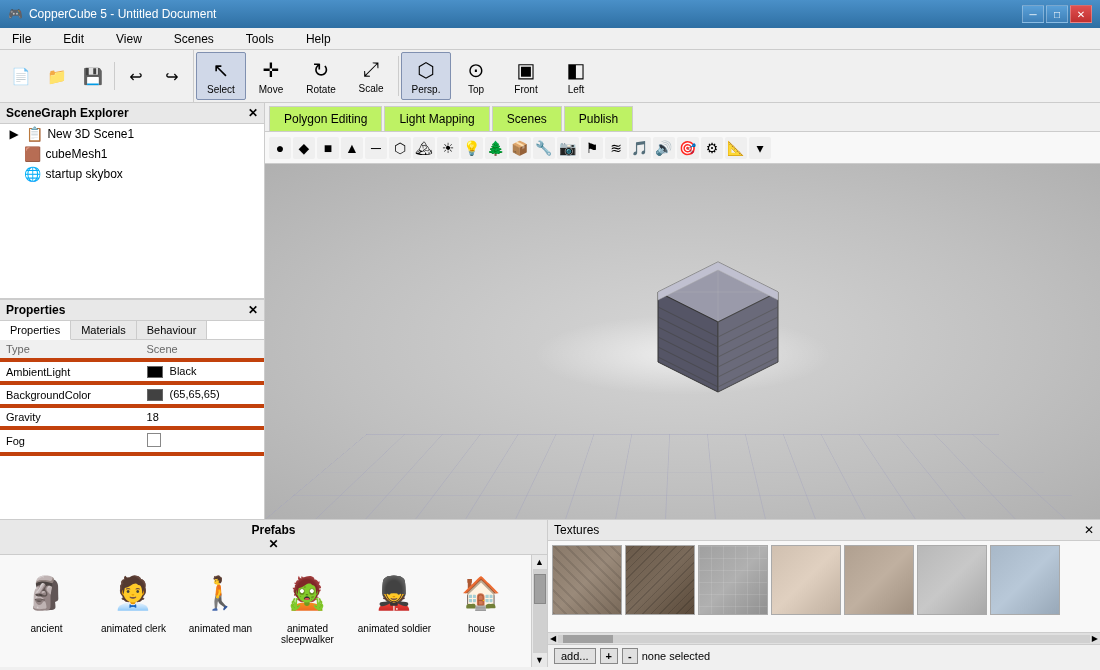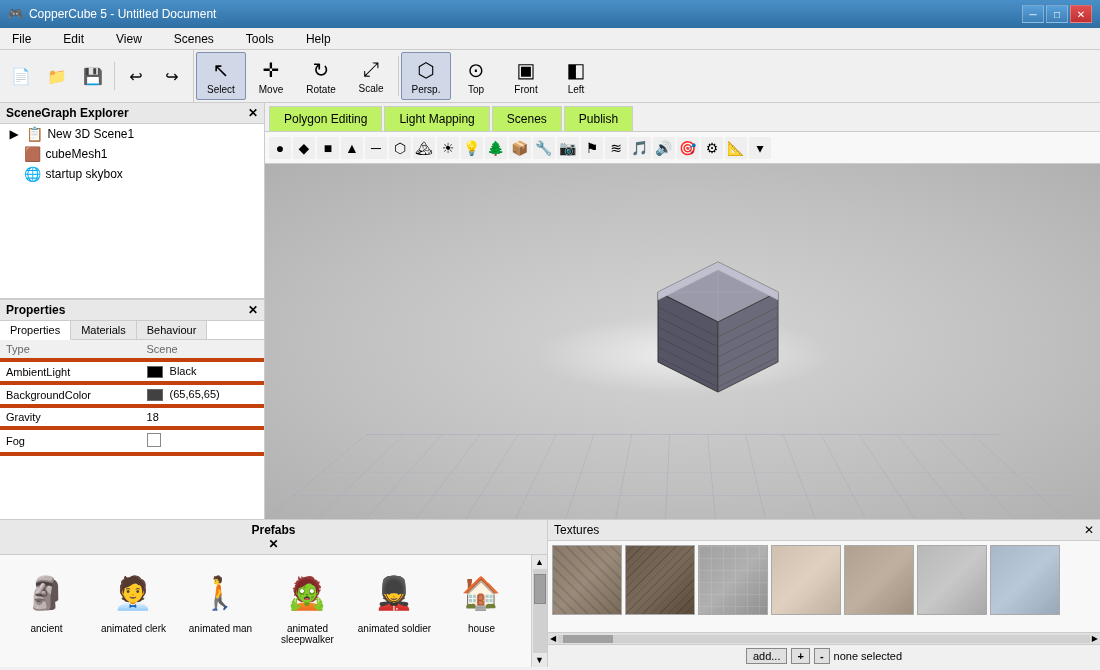--- a/index.html
+++ b/index.html
@@ -68,21 +68,21 @@
     #prefabs-header { background: #e8e8e8; border-bottom: 1px solid #ccc; padding: 3px 6px; display: flex; justify-content: space-between; font-size: 12px; font-weight: bold; align-items: center; }
     #prefabs-grid { display: flex; flex-wrap: wrap; gap: 4px; padding: 4px; flex: 1; overflow: hidden; }
     .prefab-item { width: 85px; display: flex; flex-direction: column; align-items: center; cursor: pointer; padding: 3px; border: 1px solid transparent; }
     .prefab-icon { width: 60px; height: 60px; display: flex; align-items: center; justify-content: center; font-size: 36px; }
     .prefab-label { font-size: 10px; text-align: center; }
 
     #textures { flex: 1; background: #f8f8f8; }
     #textures-header { background: #e8e8e8; border-bottom: 1px solid #ccc; padding: 3px 6px; display: flex; justify-content: space-between; font-size: 12px; font-weight: bold; align-items: center; }
     #textures-grid { display: flex; gap: 3px; padding: 4px; flex-wrap: wrap; }
     .texture-item { width: 70px; height: 70px; border: 1px solid #aaa; background: #888; cursor: pointer; overflow: hidden; display: flex; align-items: center; justify-content: center; }
-    #textures-footer { display: flex; align-items: center; gap: 4px; padding: 3px 6px; border-top: 1px solid #ccc; font-size: 11px; justify-content: center; }
+    #textures-footer { display: flex; align-items: center; gap: 4px; padding: 3px 6px; border-top: 1px solid #ccc; font-size: 11px; }
     .tex-footer-btn { padding: 1px 6px; border: 1px solid #888; background: #e0e0e0; cursor: pointer; font-size: 11px; }
   </style>
 </head>
 <body>
 
 <div id="titlebar">
   <div id="titlebar-left">
     <span>🎮</span>
     <span>CopperCube 5 - Untitled Document</span>
   </div>

